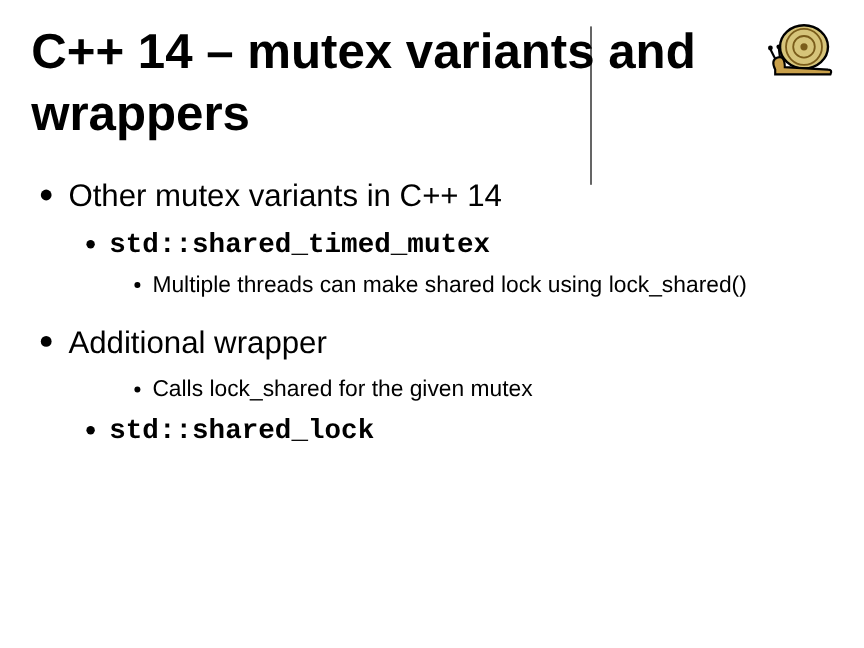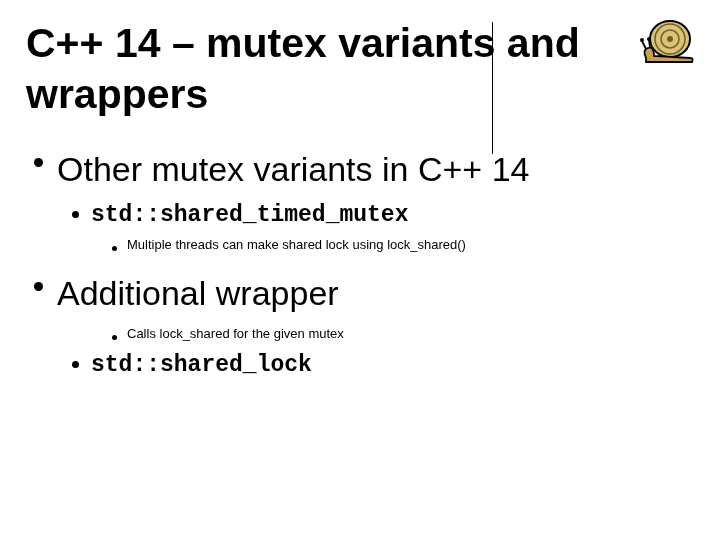--- a/index.html
+++ b/index.html
@@ -55,23 +55,23 @@
     height: 7px;
     margin-top: 10px;
     margin-right: 12px;
   }
   .bullet.xs {
     width: 5px;
     height: 5px;
     margin-top: 9px;
     margin-right: 10px;
   }
-  .lvl1 { margin-left: 8px; font-size: 34px; margin-bottom: 10px; }
+  .lvl1 { margin-left: 8px; font-size: 26px; margin-bottom: 10px; }
   .lvl2 { margin-left: 46px; font-size: 23px; margin-bottom: 6px; }
-  .lvl3 { margin-left: 86px; font-size: 13px; margin-bottom: 8px; text-align: right; }
+  .lvl3 { margin-left: 86px; font-size: 19px; margin-bottom: 8px; text-align: right; }
   .mono { font-family: Liberation Mono, monospace; font-weight: bold; }
   .txt { line-height: 1.3; }
   .gap { height: 10px; }
 </style>
 </head>
 <body>
 
 <div class="title">C++ 14 – mutex variants and wrappers</div>
 <div class="title-rule"></div>
 

